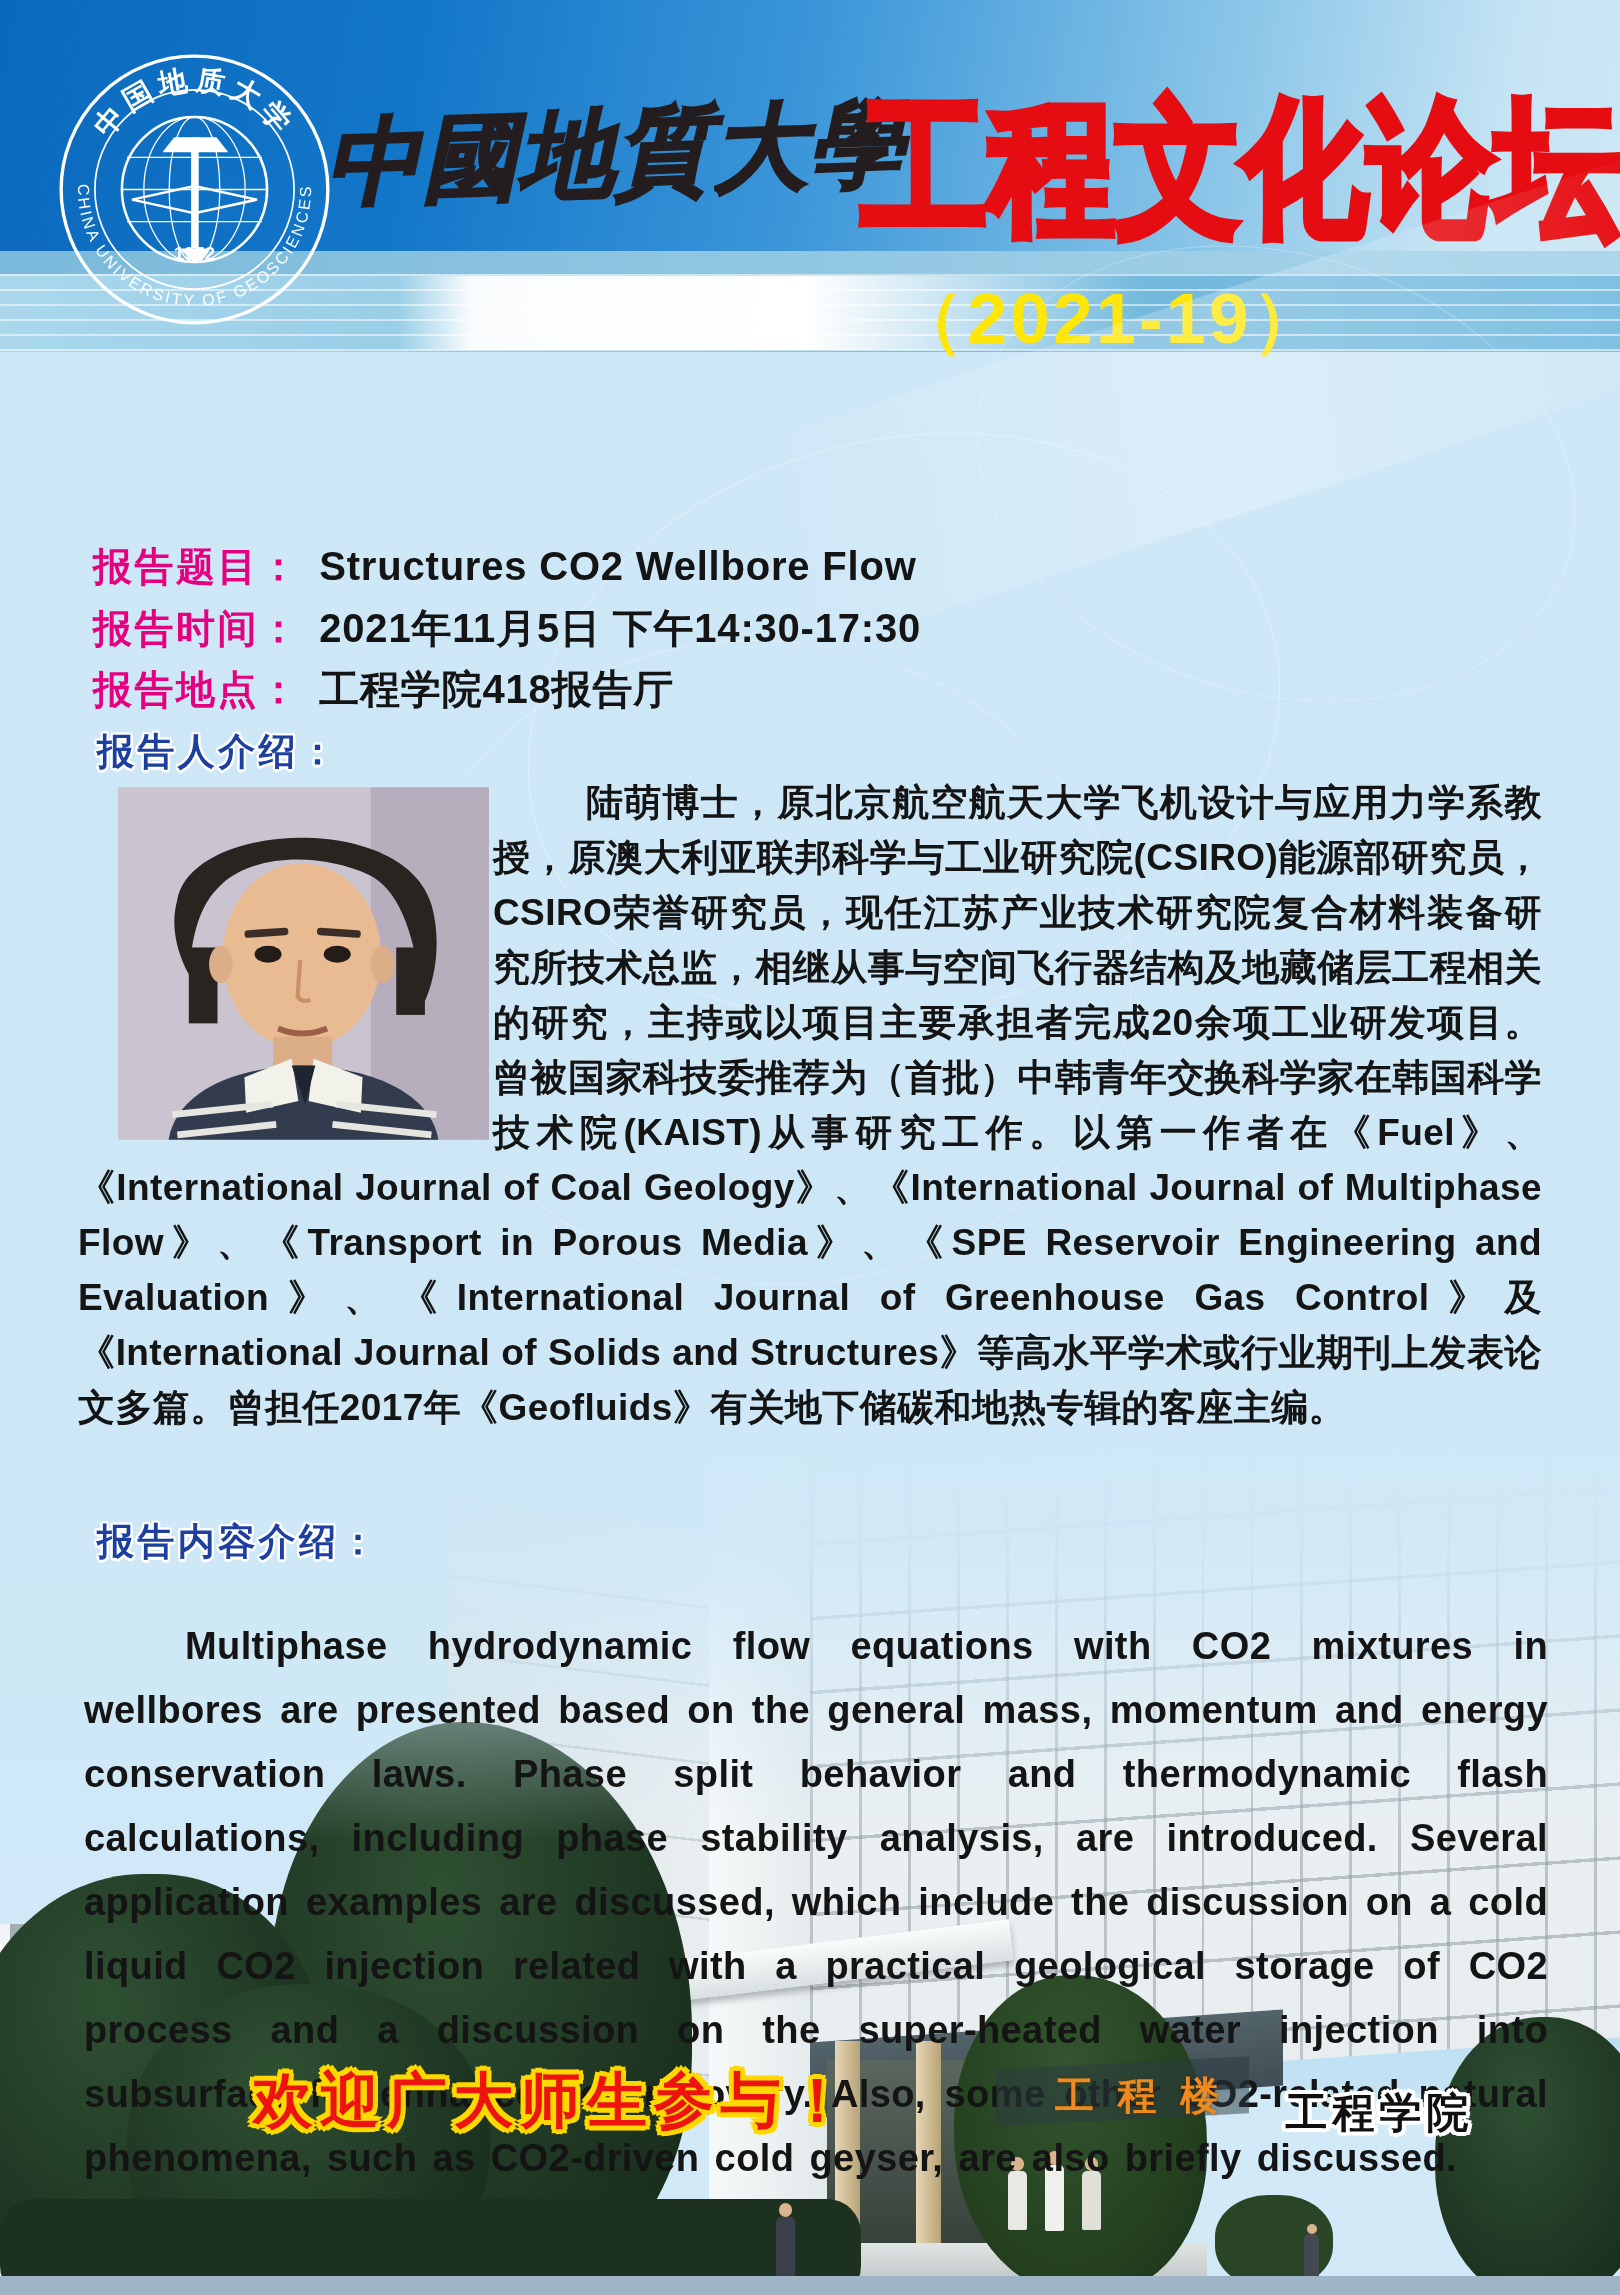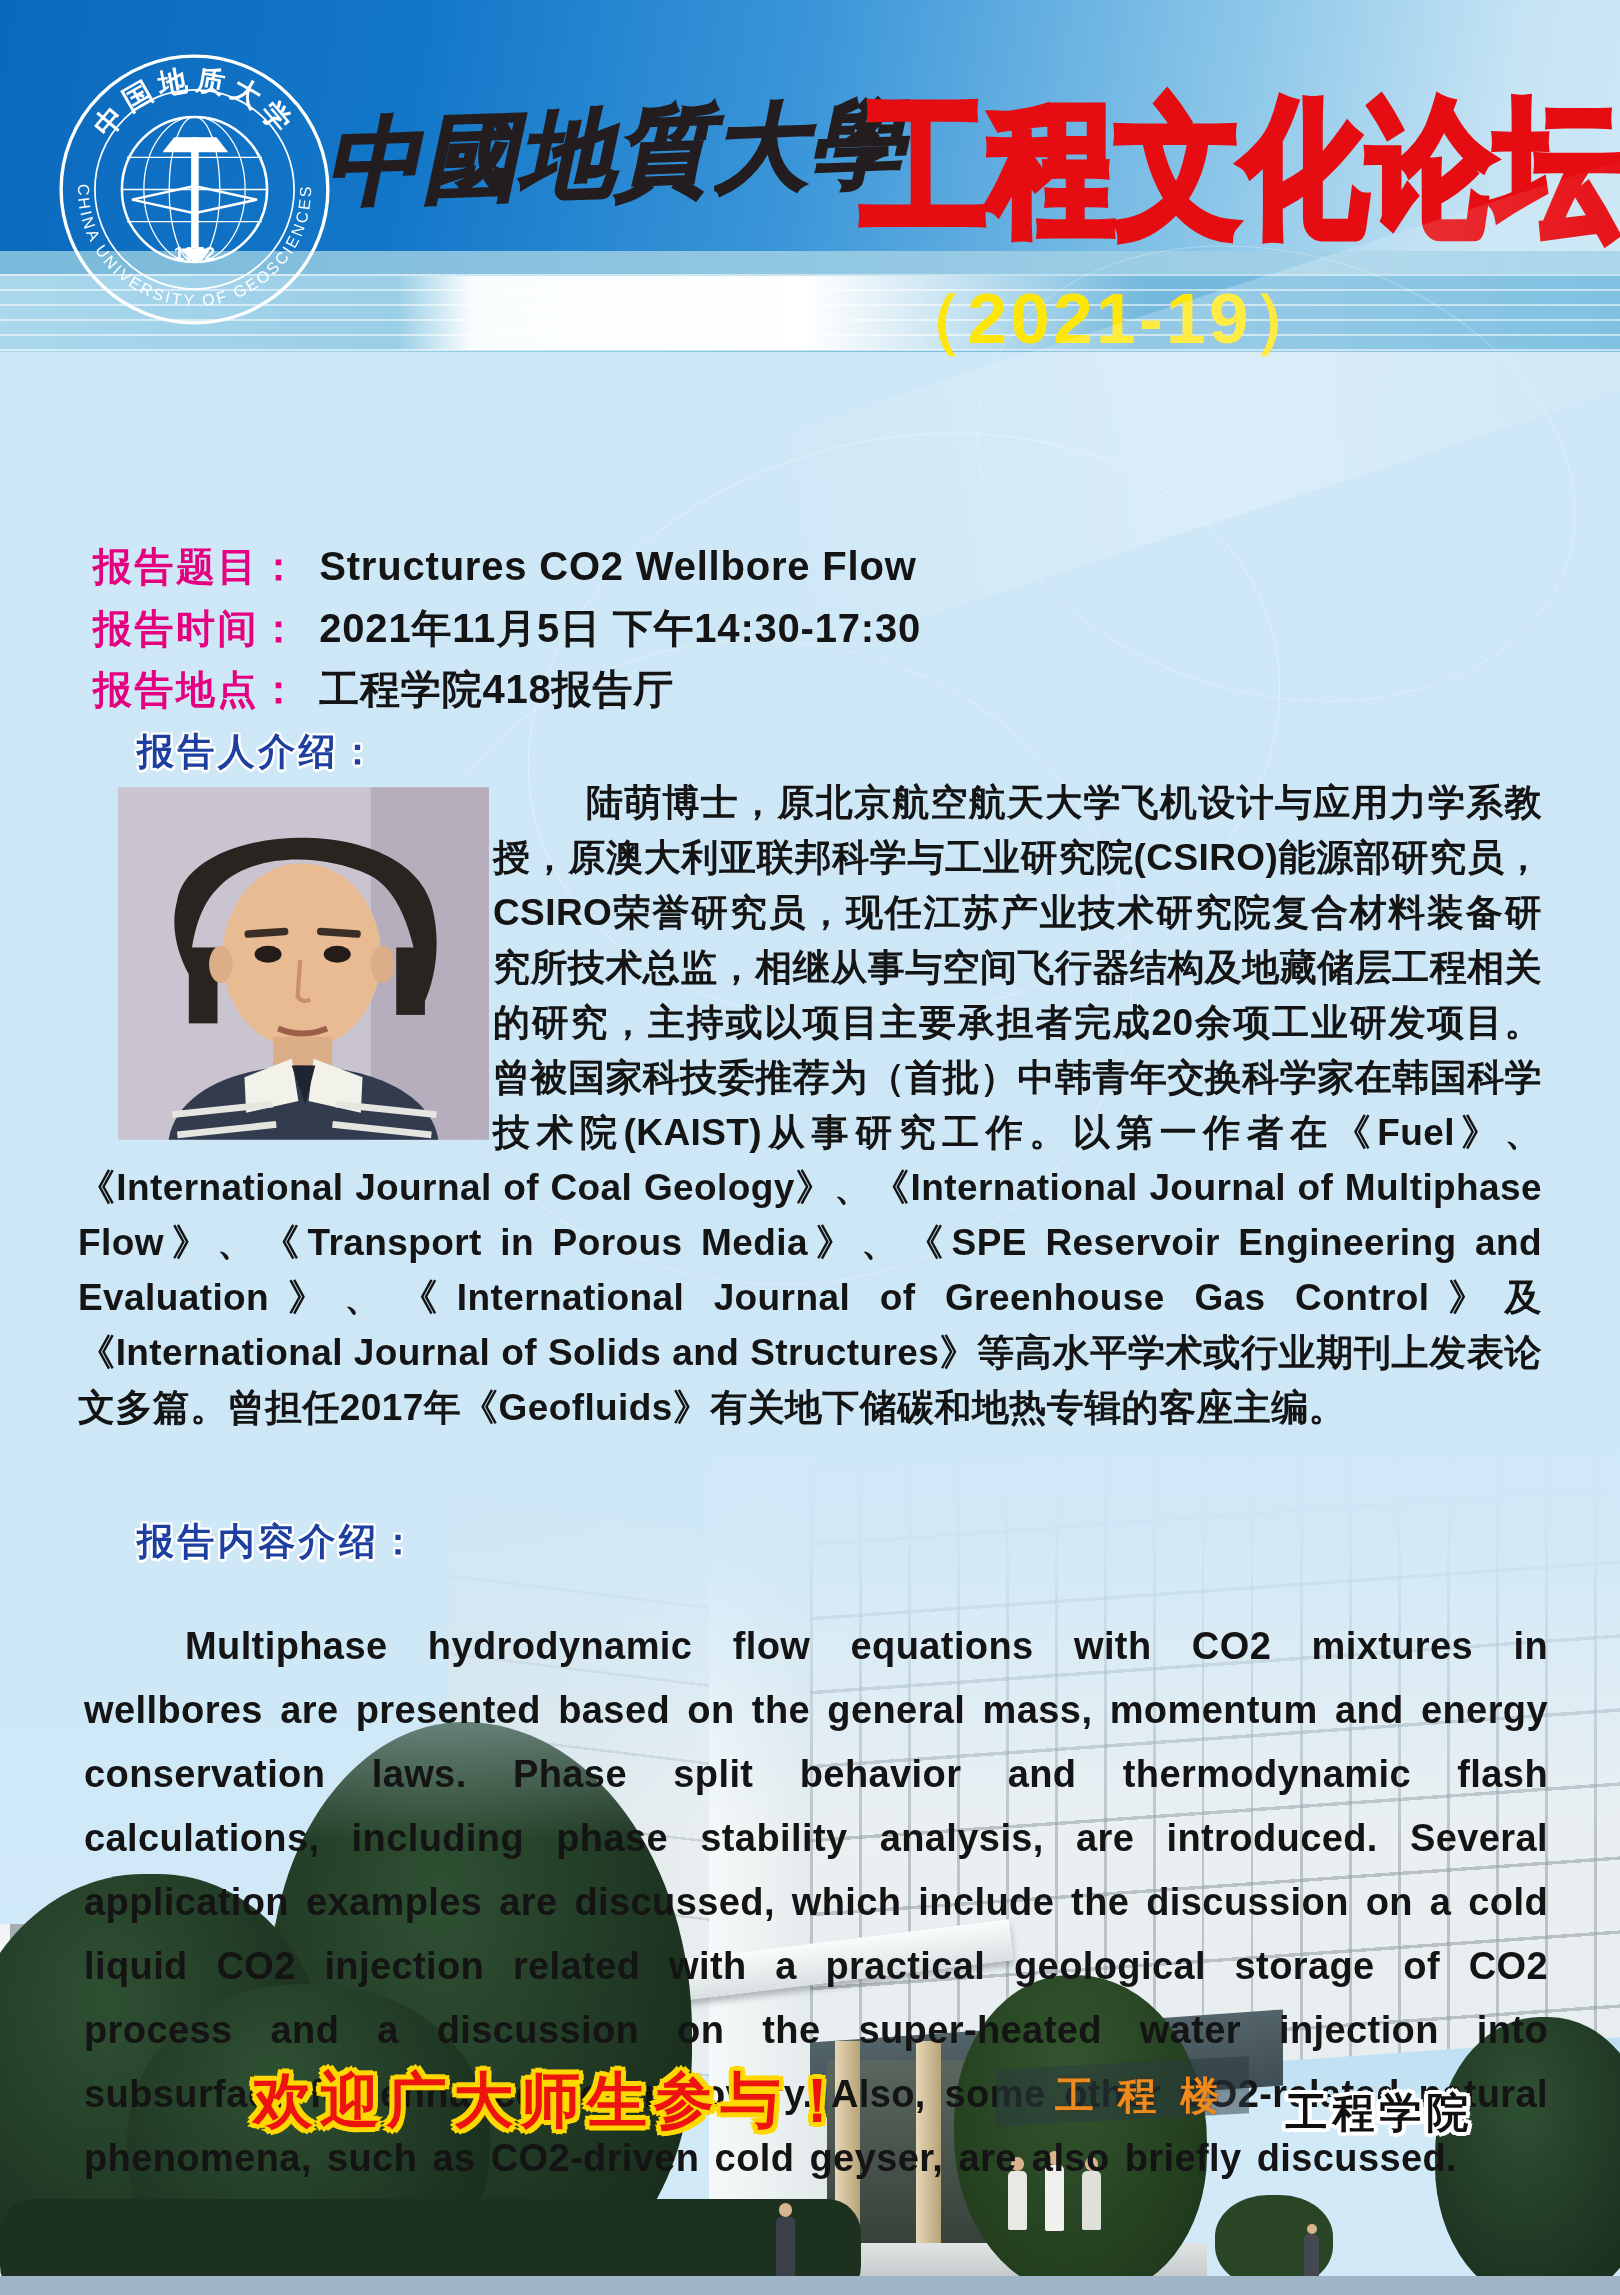--- a/index.html
+++ b/index.html
@@ -35,21 +35,21 @@
   .txt{position:absolute;z-index:6;color:#141414;}
   .intro{left:84px;top:390px;width:1464px;font-size:39px;font-weight:bold;
     line-height:61px;letter-spacing:1.7px;text-align:justify;text-indent:114px;}
 
   .detail-row{position:absolute;left:93px;z-index:6;white-space:nowrap;}
   .detail-label{display:inline-block;color:#e4007f;font-size:39px;font-weight:bold;letter-spacing:2.5px;}
   .detail-value{display:inline-block;color:#141414;font-size:40px;font-weight:bold;margin-left:15px;letter-spacing:0.8px;}
 
   .section-label{position:absolute;left:97px;z-index:6;
     font-family:"DejaVu Serif",serif;font-size:37px;font-weight:bold;color:#1d3fa0;letter-spacing:3.4px;
-    text-shadow:-1.7px -1.7px 0 #fff,1.7px -1.7px 0 #fff,-1.7px 1.7px 0 #fff,1.7px 1.7px 0 #fff,0 -2.5px 0 #fff,0 2.5px 0 #fff,-2.5px 0 0 #fff,2.5px 0 0 #fff;margin-left:40px;}
+    text-shadow:-1.7px -1.7px 0 #fff,1.7px -1.7px 0 #fff,-1.7px 1.7px 0 #fff,1.7px 1.7px 0 #fff,0 -2.5px 0 #fff,0 2.5px 0 #fff,-2.5px 0 0 #fff,2.5px 0 0 #fff;}
 
   .bio-wrap{position:absolute;left:78px;top:775px;width:1464px;z-index:6;}
   .bio-float{float:left;width:415px;height:384px;}
   .bio-text{font-size:37px;font-weight:bold;line-height:55px;color:#141414;
     text-align:justify;text-indent:93px;letter-spacing:0.4px;}
 
   .photo{position:absolute;left:118px;top:787px;width:371px;height:353px;z-index:6;}
 
   .abstract{left:84px;top:1576px;width:1464px;font-size:38px;font-weight:bold;
     line-height:64px;text-align:justify;text-indent:101px;word-spacing:4.2px;letter-spacing:0.4px;}

